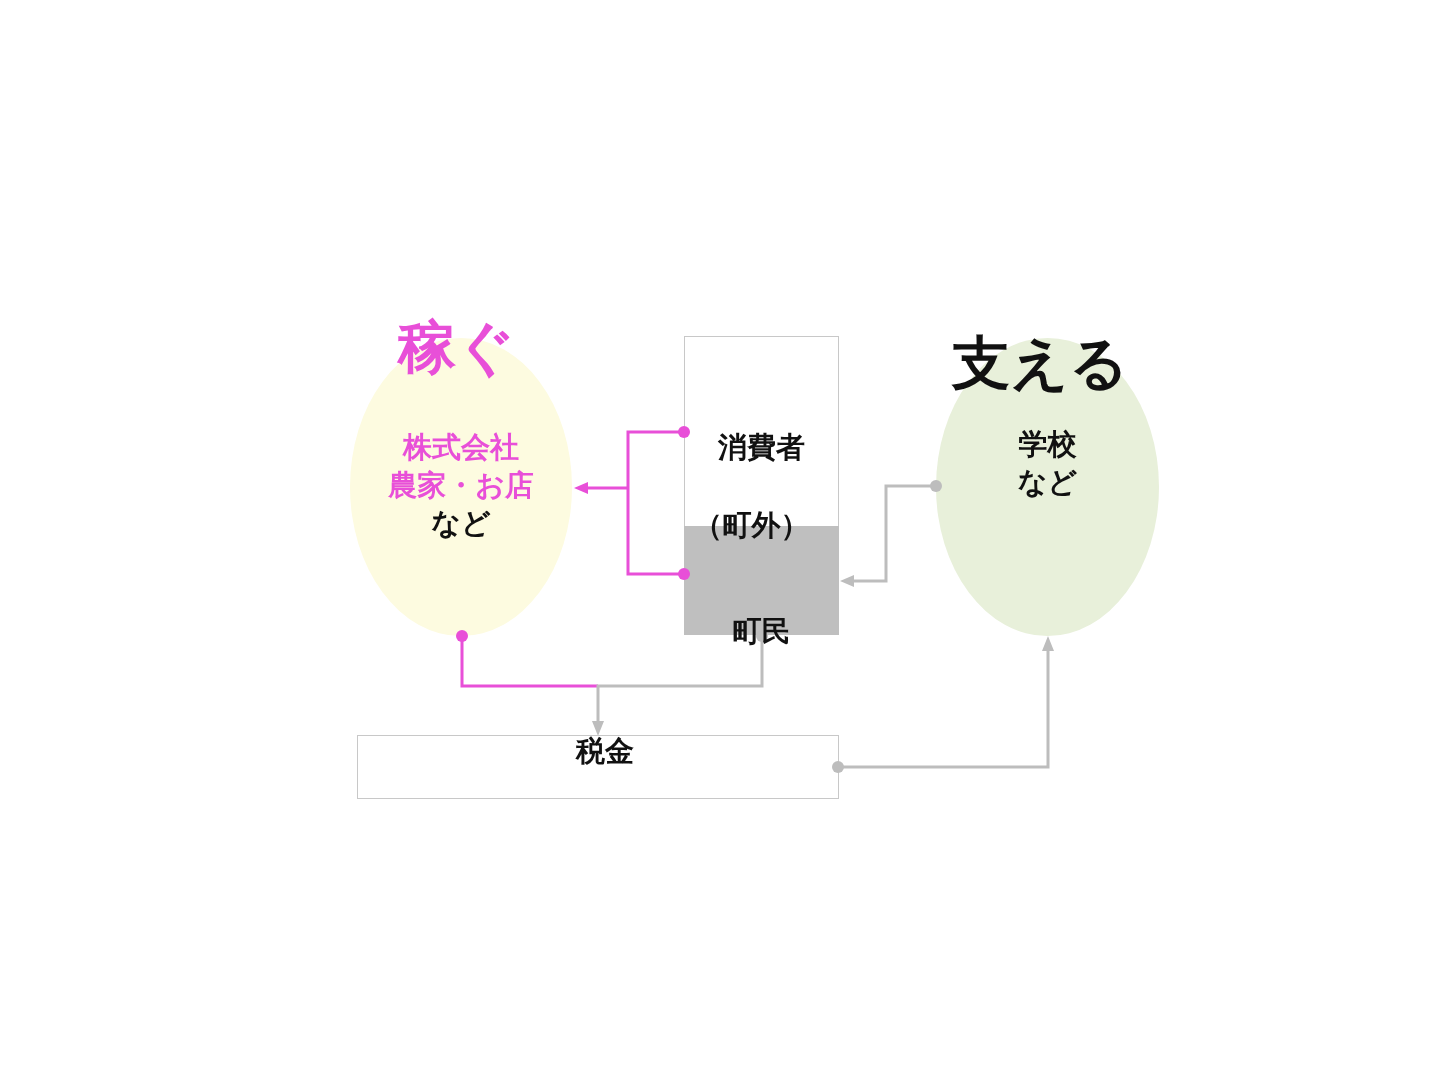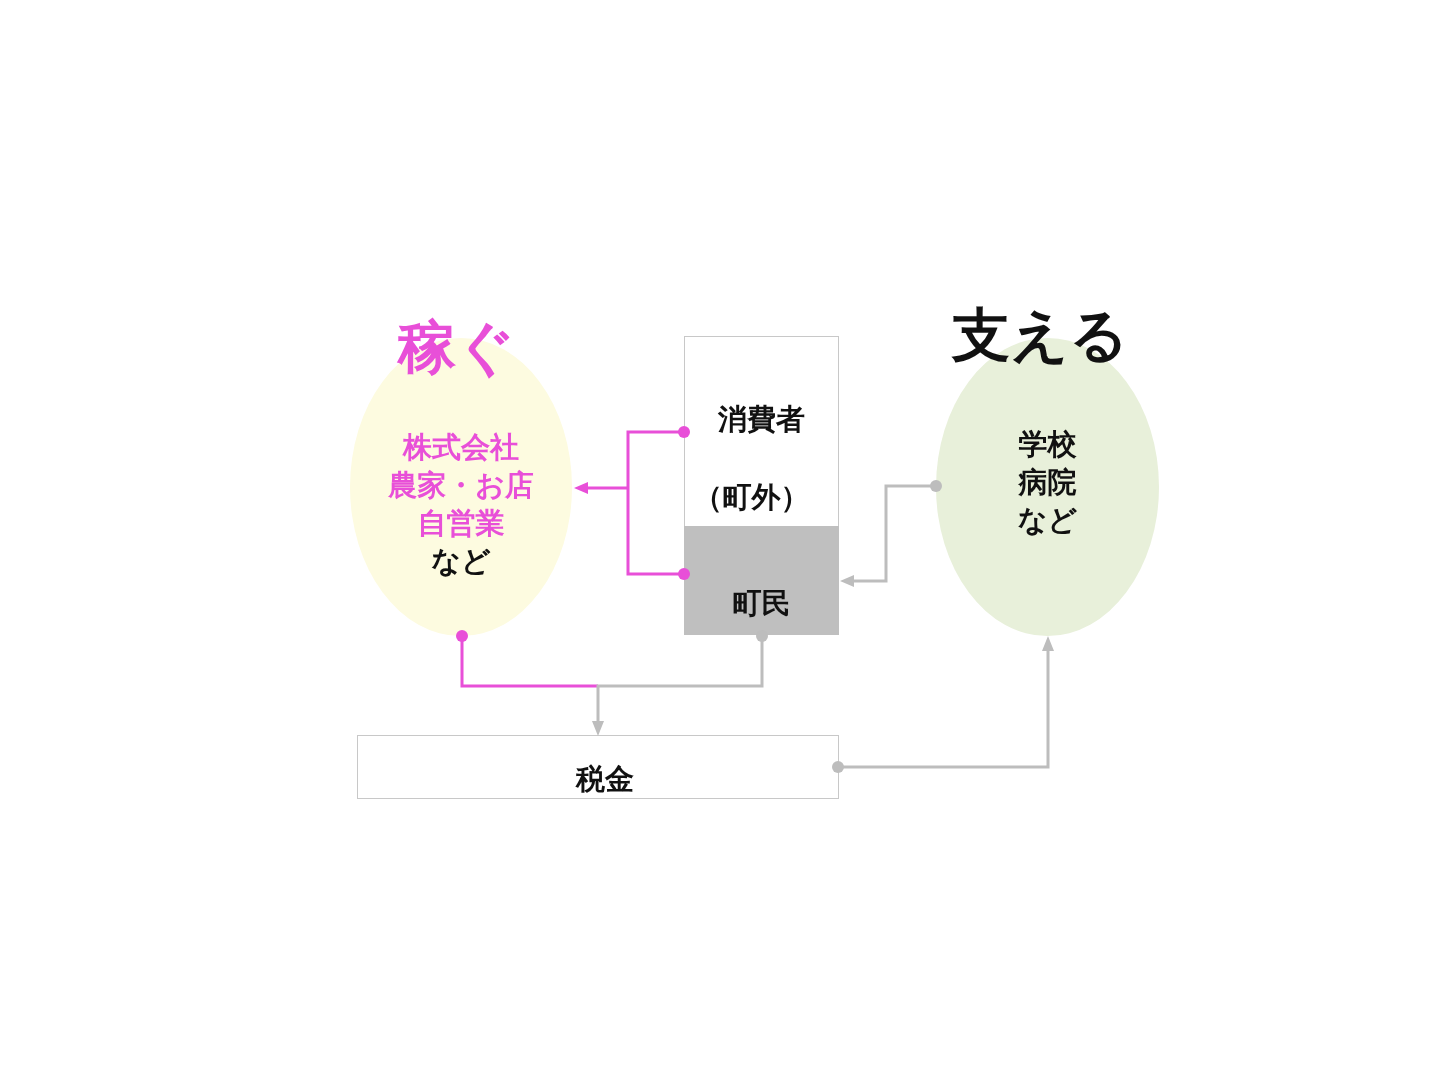--- a/index.html
+++ b/index.html
@@ -2,21 +2,21 @@
 <html><head>
   <meta charset="utf-8">
   <style>
     html, body { margin: 0; padding: 0; background: #ffffff; }
     body { width: 1434px; height: 1072px; position: relative; overflow: hidden;
       font-family: "DejaVu Sans", "Liberation Sans", sans-serif; font-weight: bold; }
     .abs { position: absolute; }
     svg.wires { position: absolute; left: 0; top: 0; }
     .heading { font-size: 58px; line-height: 1; white-space: nowrap; }
     .ellipse-text { text-align: center; font-size: 29px; line-height: 38px; white-space: nowrap; }
-    .box-text { font-size: 29px; text-align: center; white-space: nowrap; }
+    .box-text { font-size: 29px; text-align: center; white-space: nowrap; margin-top: 28px; }
   </style>
 </head>
 <body>
 
 <div class="abs" style="left:350px; top:338px; width:222px; height:298px; border-radius:50%; background:#fdfbe0;"></div>
 
 <div class="abs" style="left:936px; top:338px; width:223px; height:298px; border-radius:50%; background:#e8f0da;"></div>
 
 <div class="abs" style="left:684px; top:336px; width:153px; height:190px; background:#ffffff; border:1px solid #c8c8c8; border-bottom:none;"></div>
 
@@ -46,29 +46,27 @@
   <polyline points="838,767 1048,767 1048,648" fill="none" stroke="#bdbdbd" stroke-width="3"></polyline>
   <circle cx="838" cy="767" r="6" fill="#bdbdbd"></circle>
   <polygon points="1048,636 1042,651 1054,651" fill="#bdbdbd"></polygon>
 </svg>
 
 <div class="abs heading" style="left:398px; top:318px; color:#e84fd8;">稼ぐ</div>
 
 <div class="abs ellipse-text" style="left:350px; top:428px; width:222px;">
   <div style="color:#e84fd8;">株式会社</div>
   <div style="color:#e84fd8;">農家・お店</div>
-  <div style="color:#e84fd8;">自営業</div>
   <div style="color:#111111;">など</div>
 </div>
 
 <div class="abs box-text" style="left:684px; top:400px; width:155px; color:#111111;">消費者</div>
 <div class="abs box-text" style="left:684px; top:478px; width:135px; color:#111111;">（町外）</div>
 <div class="abs box-text" style="left:684px; top:584px; width:155px; color:#111111;">町民</div>
 
-<div class="abs heading" style="left:952px; top:306px; color:#111111;">支える</div>
+<div class="abs heading" style="left:952px; top:334px; color:#111111;">支える</div>
 
 <div class="abs ellipse-text" style="left:936px; top:425px; width:223px; color:#111111;">
   <div>学校</div>
-  <div>病院</div>
   <div>など</div>
 </div>
 
-<div class="abs box-text" style="left:357px; top:760px; width:496px; color:#111111;">税金</div>
+<div class="abs box-text" style="left:357px; top:704px; width:496px; color:#111111;">税金</div>
 
 </body></html>

